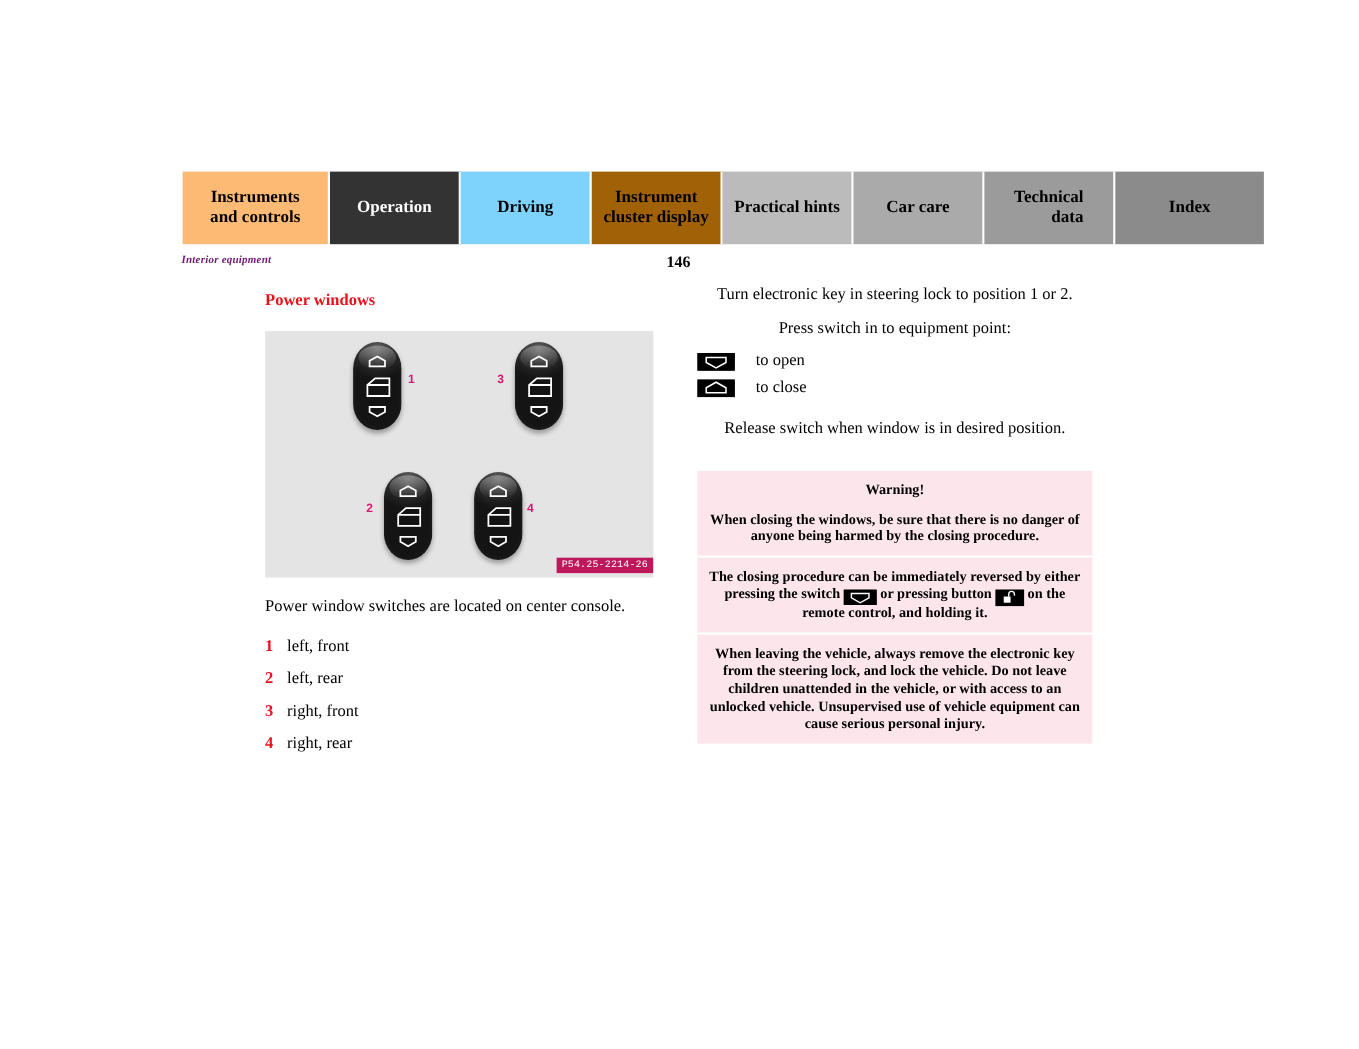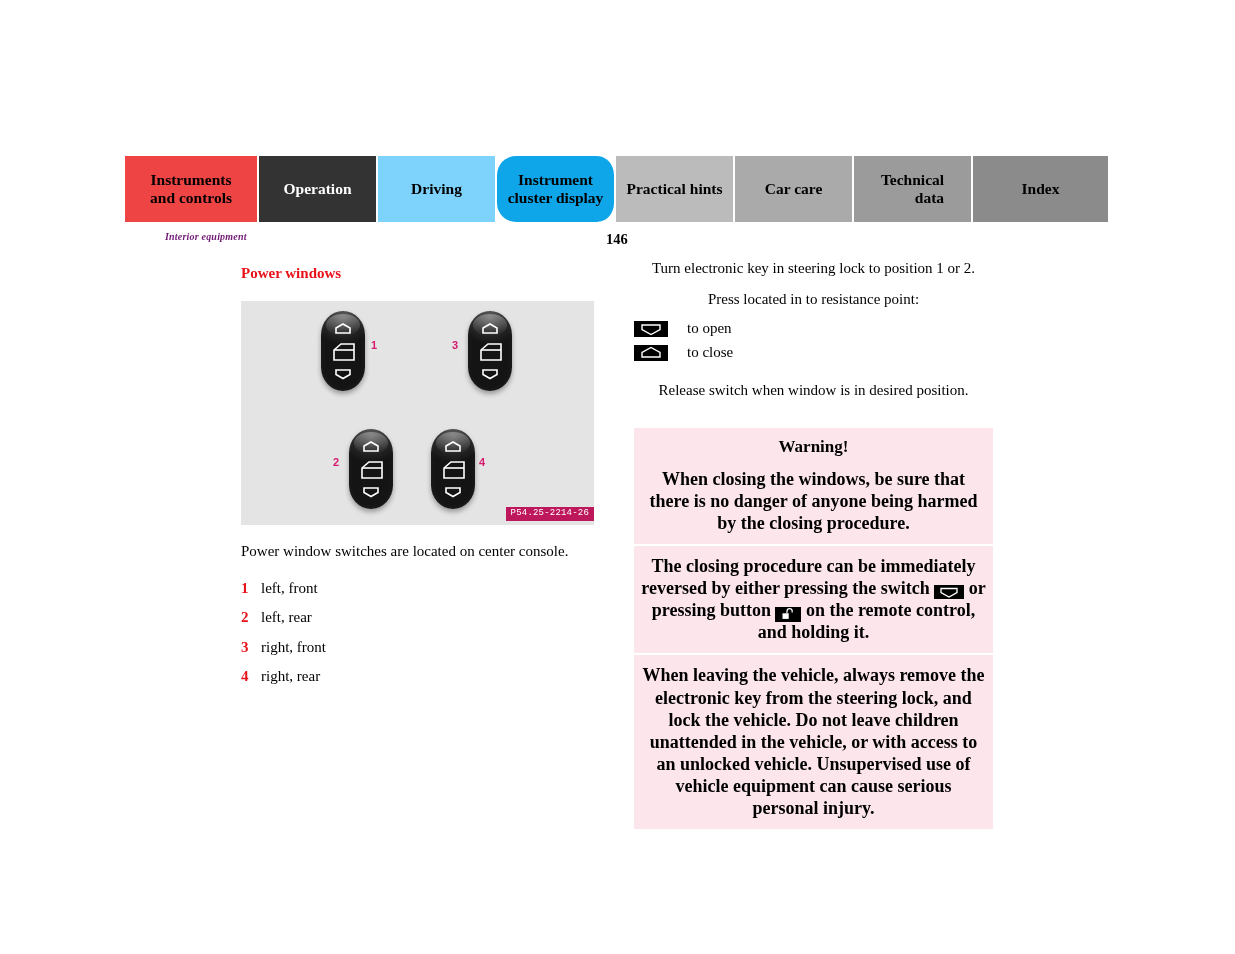--- a/index.html
+++ b/index.html
@@ -210,47 +210,47 @@
   }
   .warn-sec {
     padding: 9px 7px 10px 7px;
   }
   .warn-sec + .warn-sec {
     border-top: 2px solid #ffffff;
   }
   .warn-head {
     font-family: "Liberation Serif", serif;
     font-weight: bold;
-    font-size: 17px;
+    font-size: 13px;
     margin: 0 0 11px 0;
   }
   .warn-text {
     font-family: "Liberation Serif", serif;
     font-weight: bold;
-    font-size: 18px;
+    font-size: 13px;
     line-height: 1.23;
     margin: 0;
   }
 </style>
 </head>
 <body>
 
 <div class="page">
 
   <div class="tabbar">
-      <div class="tab" style="background: #ef4444; flex: 0 0 134px;">
+      <div class="tab" style="background: #fdba74; flex: 0 0 134px; margin-left: 41px;">
         <span>Instruments<br>and controls</span>
       </div>
       <div class="tab active" style="background: rgb(51, 51, 51); flex: 0 0 119px;">
         <span>Operation</span>
       </div>
       <div class="tab" style="background: #7dd3fc; flex: 0 0 119px; align-items: center;">
         <span>Driving</span>
       </div>
-      <div class="tab" style="background: #0ea5e9; flex: 0 0 119px; border-radius: 19px;">
+      <div class="tab" style="background: #a16207; flex: 0 0 119px;">
         <span>Instrument<br>cluster display</span>
       </div>
       <div class="tab" style="background: rgb(187, 187, 187); flex: 0 0 119px;">
         <span>Practical hints</span>
       </div>
       <div class="tab" style="background: rgb(170, 170, 170); flex: 0 0 119px;">
         <span>Car care</span>
       </div>
       <div class="tab" style="background: rgb(155, 155, 155); flex: 0 0 119px; text-align: right;">
         <span>Technical<br>data</span>
@@ -333,21 +333,21 @@
         <li>
           <span class="n">4</span>
           <span>right, rear</span>
         </li>
       </ul>
   </div>
 
   <div class="col-right">
 
     <p class="ptext r-para">Turn electronic key in steering lock to position 1 or 2.</p>
-    <p class="ptext r-para">Press located in to resistance point:</p>
+    <p class="ptext r-para">Press switch in to equipment point:</p>
 
     <div class="iconrow">
       <span class="blackicon icon-arrow">
         <svg width="34" height="16" viewBox="0 0 34 16">
           <rect x="0" y="0" width="34" height="16" fill="#000000"></rect>
           <polygon points="8,4 26,4 26,8.5 17,13.5 8,8.5" fill="none" stroke="#ffffff" stroke-width="1.4" stroke-linejoin="miter"></polygon>
         </svg>
       </span>
       <span class="lbl">to open</span>
     </div>

